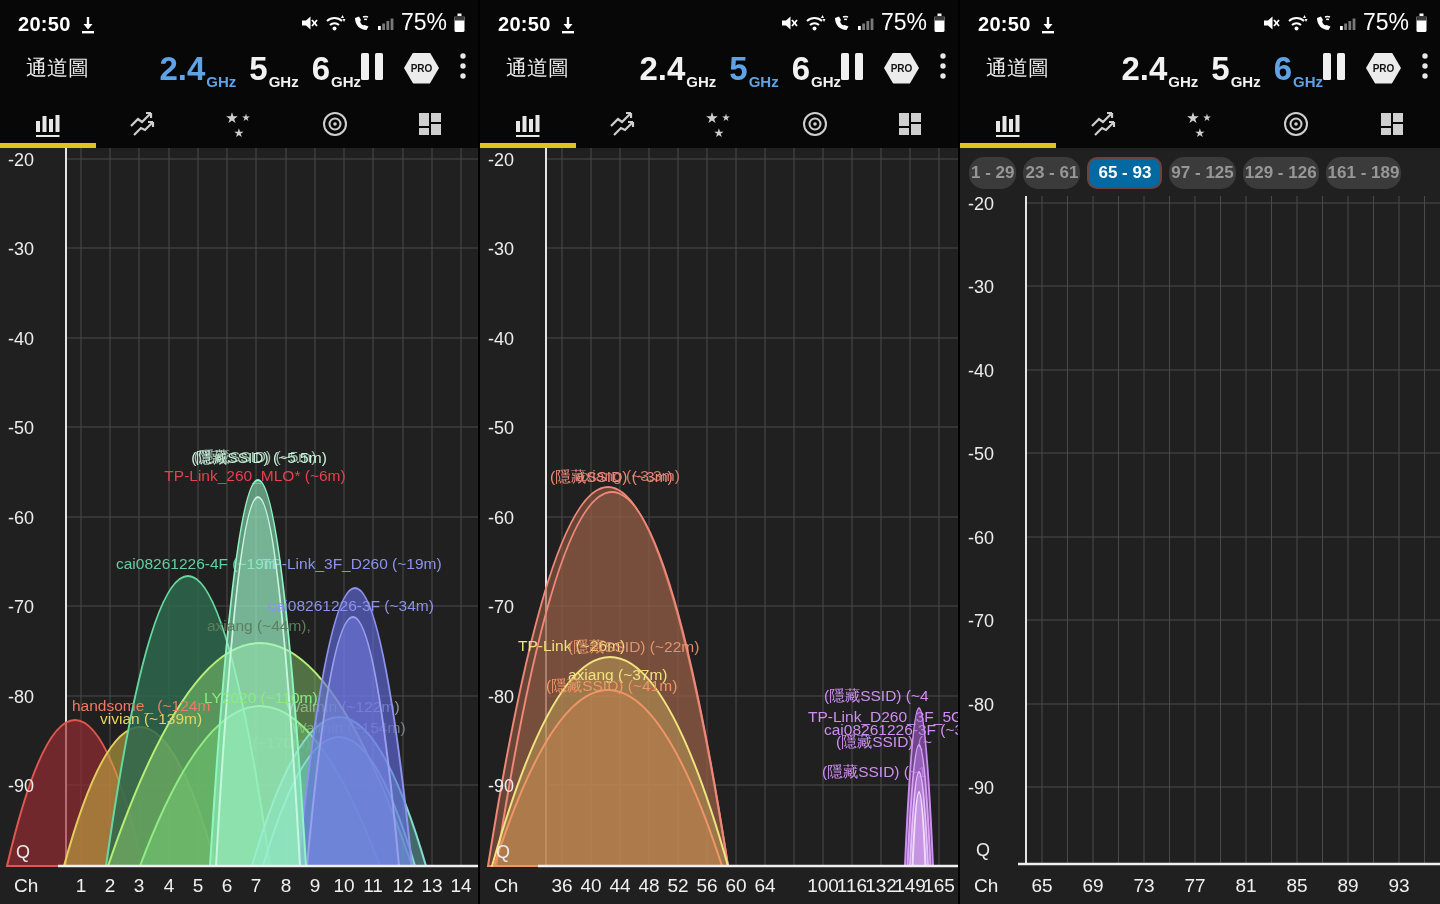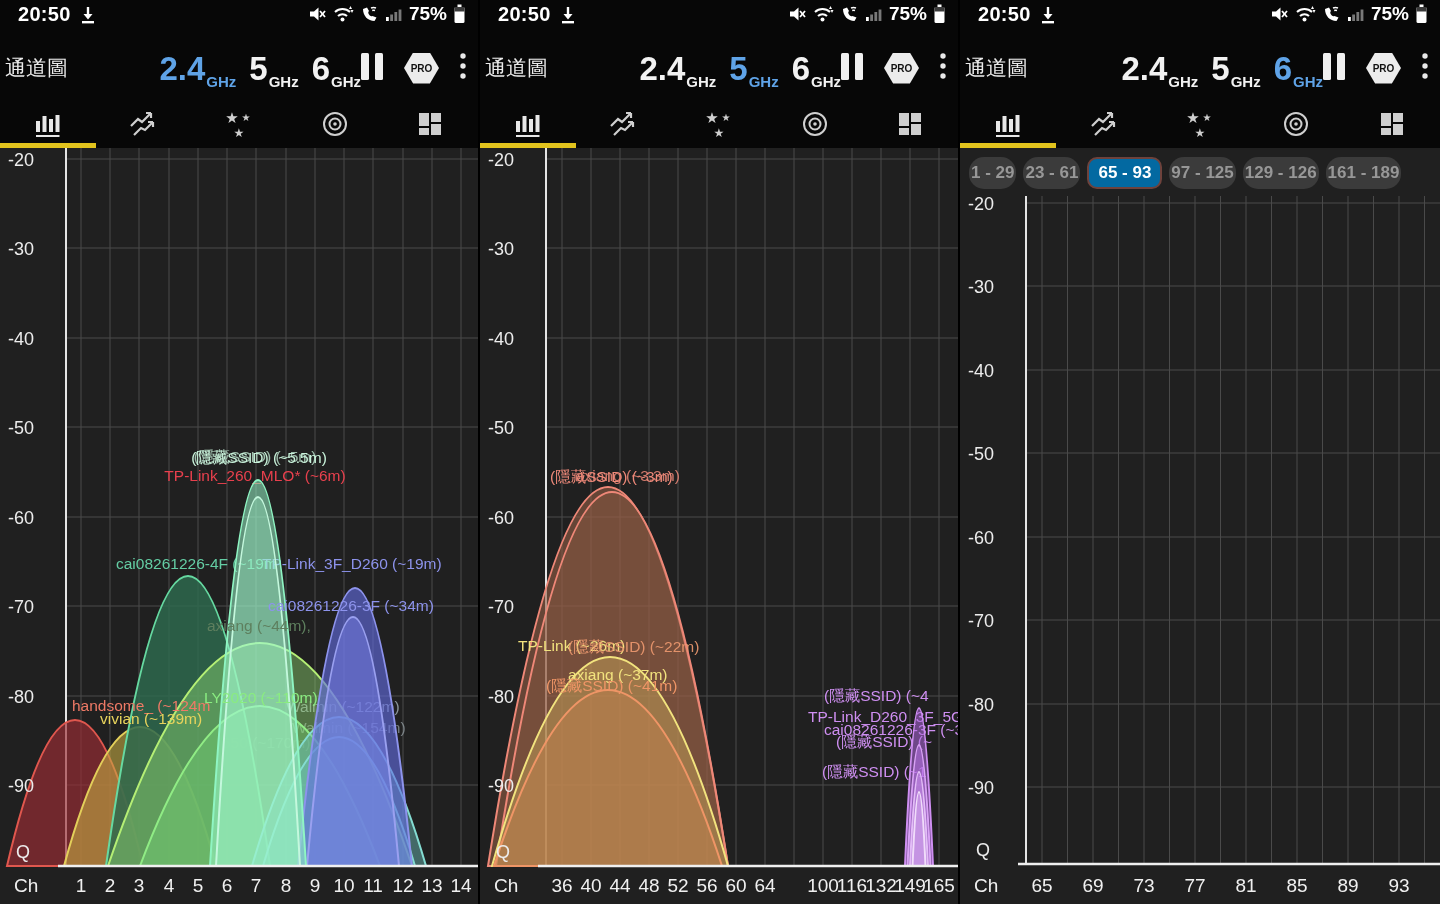--- a/index.html
+++ b/index.html
@@ -1,24 +1,24 @@
 <!DOCTYPE html>
 <html><head>
 <meta charset="utf-8">
 <style>
   html,body{margin:0;padding:0;background:#000;font-family:"Liberation Sans","DejaVu Sans",sans-serif;}
   .screen{display:flex;width:1440px;height:904px;overflow:hidden;background:#000;}
   .panel{width:480px;height:904px;position:relative;background:#181818;border-right:2px solid #000;box-sizing:border-box;overflow:hidden;}
   .panel:last-child{border-right:none;}
-  .status-bar{position:absolute;top:0;left:0;right:0;height:36px;background:#070707;color:#fff;display:flex;justify-content:space-between;align-items:flex-start;padding:3px 12px 0 18px;box-sizing:border-box;}
+  .status-bar{position:absolute;top:0;left:0;right:0;height:36px;background:#070707;color:#fff;display:flex;justify-content:space-between;align-items:flex-end;padding:3px 12px 0 18px;box-sizing:border-box;}
   .sb-left{display:flex;align-items:center;gap:9px;}
   .sb-time{font-size:20px;font-weight:bold;letter-spacing:.3px;}
   .sb-right{display:flex;align-items:center;gap:6px;}
-  .sb-batt-text{font-size:19px;font-weight:bold;}
-  .app-bar{position:absolute;top:36px;left:0;right:0;height:64px;background:#070707;display:flex;align-items:center;padding:0 12px 0 5px;box-sizing:border-box;}
+  .sb-batt-text{font-size:23px;font-weight:normal;}
+  .app-bar{position:absolute;top:36px;left:0;right:0;height:64px;background:#070707;display:flex;align-items:center;padding:0 12px 0 26px;box-sizing:border-box;}
   .app-title{font-size:21px;color:#ececec;width:112px;}
   .band-selector{display:flex;gap:13px;margin-left:52px;}
   .band{display:flex;align-items:baseline;cursor:pointer;}
   .band-val{font-size:33px;font-weight:bold;color:#f2f2f2;line-height:1;}
   .band-unit{font-size:15px;font-weight:bold;color:#f2f2f2;margin-left:1px;position:relative;top:7px;}
   .band.selected .band-val,.band.selected .band-unit{color:#5fa3e7;}
   .app-actions{display:flex;align-items:flex-start;gap:21px;margin-left:auto;}
   .pro-badge{width:35px;height:31px;background:#ececec;clip-path:polygon(26% 0,74% 0,100% 50%,74% 100%,26% 100%,0 50%);display:flex;align-items:center;justify-content:center;font-size:10px;font-weight:bold;color:#111;}
   .tab-bar{position:absolute;top:100px;left:0;right:0;height:48px;background:#070707;display:flex;}
   .tab{flex:1;display:flex;align-items:center;justify-content:center;}

